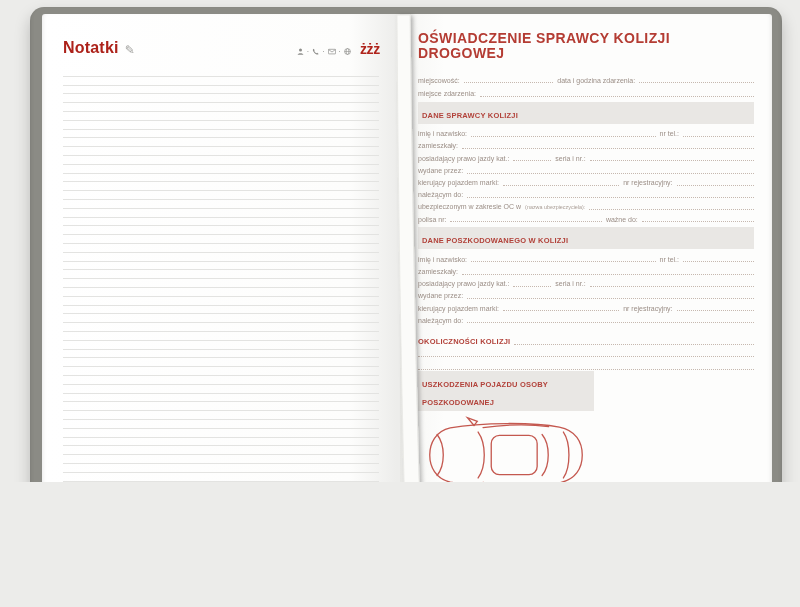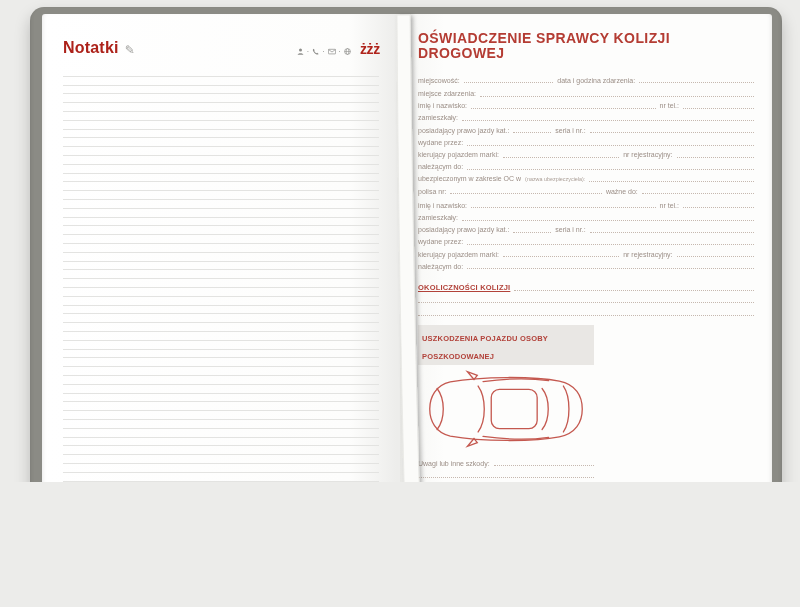--- a/index.html
+++ b/index.html
@@ -32,30 +32,30 @@
   .lp-logo{color:#b0241c;font-weight:bold;font-size:14px;line-height:1;margin-left:9px;letter-spacing:-0.3px;}
   .ruled{position:absolute;left:21px;right:21px;top:54px;height:480px;
     background:repeating-linear-gradient(to bottom,transparent 0px,transparent 7.8px,#e3e3e1 7.8px,#e3e3e1 8.8px);}
 
   
   .rp-content{position:absolute;left:18px;right:18px;top:17px;bottom:14px;}
   .form-title{color:#b43c33;font-size:14px;letter-spacing:0.4px;line-height:1.1;margin:0 0 9px 0;font-weight:700;}
   .frow{display:flex;align-items:flex-end;gap:4px;height:12.2px;}
   .frow .flabel{color:#9b8e86;font-size:7px;line-height:1.1;white-space:nowrap;}
   .frow .fsmall{color:#a99d95;font-size:5.4px;line-height:1.3;white-space:nowrap;}
-  .frow .redlabel{color:#b2423a;font-size:7.5px;font-weight:bold;letter-spacing:0.2px;white-space:nowrap;text-decoration:underline;}
+  .frow .redlabel{color:#b2423a;font-size:7.5px;font-weight:bold;letter-spacing:0.2px;white-space:nowrap;}
   .dots{border-bottom:1px dotted #c6b8af;margin-bottom:1px;min-width:8px;}
   .secbar{background:#e9e7e4;padding:2px 4px 2px 4px;margin:4px 0 2px 0;}
   .secbar span{color:#b2423a;font-size:7.5px;font-weight:bold;letter-spacing:0.2px;line-height:1;}
   #intro-rows .frow{height:13.5px;}
   #rows-sprawca, #rows-poszkodowany{margin-bottom:2px;}
   #okolicz{margin-top:9px;}
   #okolicz .frow{height:12.5px;}
 
-  .twocol{display:flex;gap:22px;margin-top:8px;flex-direction:column;}
+  .twocol{display:flex;gap:22px;flex-direction:column;}
   .col-damage{width:176px;}
   .col-sketch{flex:1;}
   .col-damage .secbar,.col-sketch .secbar{margin:0 0 3px 0;}
   #car-wrap{margin:3px 0 2px 0;text-align:center;}
   #uwagi-rows .frow{height:11.5px;}
   .dotgrid{height:116px;margin-top:3px;
     background-image:radial-gradient(circle,#c9a9a0 0.7px,transparent 1px);
     background-size:10px 10px;background-position:3px 4px;}
 
   #rows-witnesses .frow{height:15px;}
@@ -120,20 +120,21 @@
             <span class="dots" style="flex-grow: 0.78;"></span>
             <span class="flabel">data i godzina zdarzenia:</span>
             <span class="dots" style="flex-grow: 1;"></span>
           </div>
           <div class="frow">
             <span class="flabel">miejsce zdarzenia:</span>
             <span class="dots" style="flex-grow: 1;"></span>
           </div>
         </div>
 
+      <div class="secbar"><span>DANE SPRAWCY KOLIZJI</span></div>
       <div id="rows-sprawca">
           <div class="frow">
             <span class="flabel">imię i nazwisko:</span>
             <span class="dots" style="flex-grow: 2.6;"></span>
             <span class="flabel">nr tel.:</span>
             <span class="dots" style="flex-grow: 1;"></span>
           </div>
           <div class="frow">
             <span class="flabel">zamieszkały:</span>
             <span class="dots" style="flex-grow: 1;"></span>
@@ -164,20 +165,21 @@
             <span class="dots" style="flex-grow: 1;"></span>
           </div>
           <div class="frow">
             <span class="flabel">polisa nr:</span>
             <span class="dots" style="flex-grow: 1.35;"></span>
             <span class="flabel">ważne do:</span>
             <span class="dots" style="flex-grow: 1;"></span>
           </div>
         </div>
 
+      <div class="secbar"><span>DANE POSZKODOWANEGO W KOLIZJI</span></div>
       <div id="rows-poszkodowany">
           <div class="frow">
             <span class="flabel">imię i nazwisko:</span>
             <span class="dots" style="flex-grow: 2.6;"></span>
             <span class="flabel">nr tel.:</span>
             <span class="dots" style="flex-grow: 1;"></span>
           </div>
           <div class="frow">
             <span class="flabel">zamieszkały:</span>
             <span class="dots" style="flex-grow: 1;"></span>

